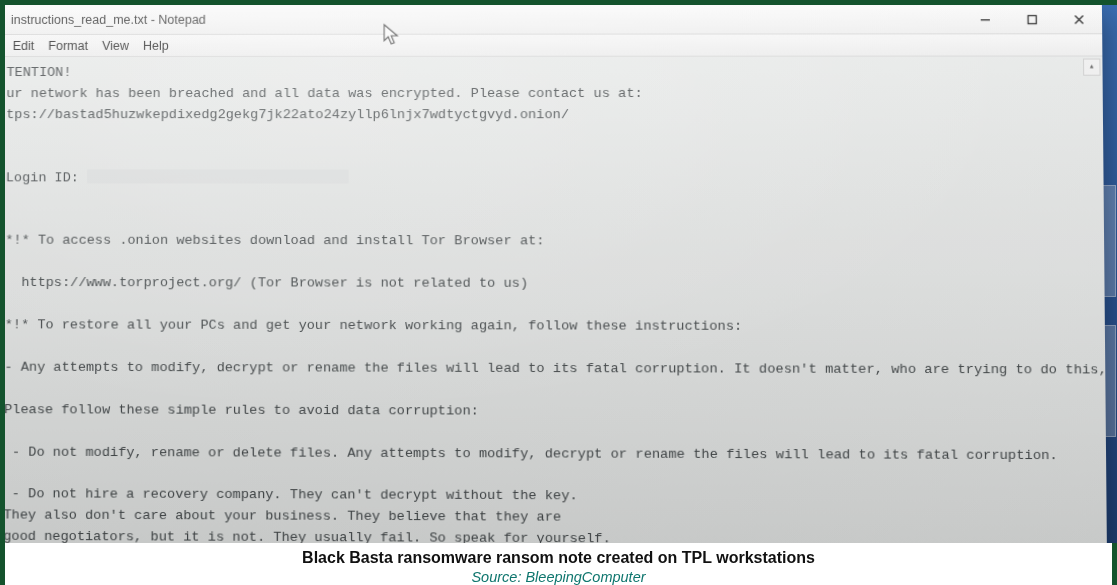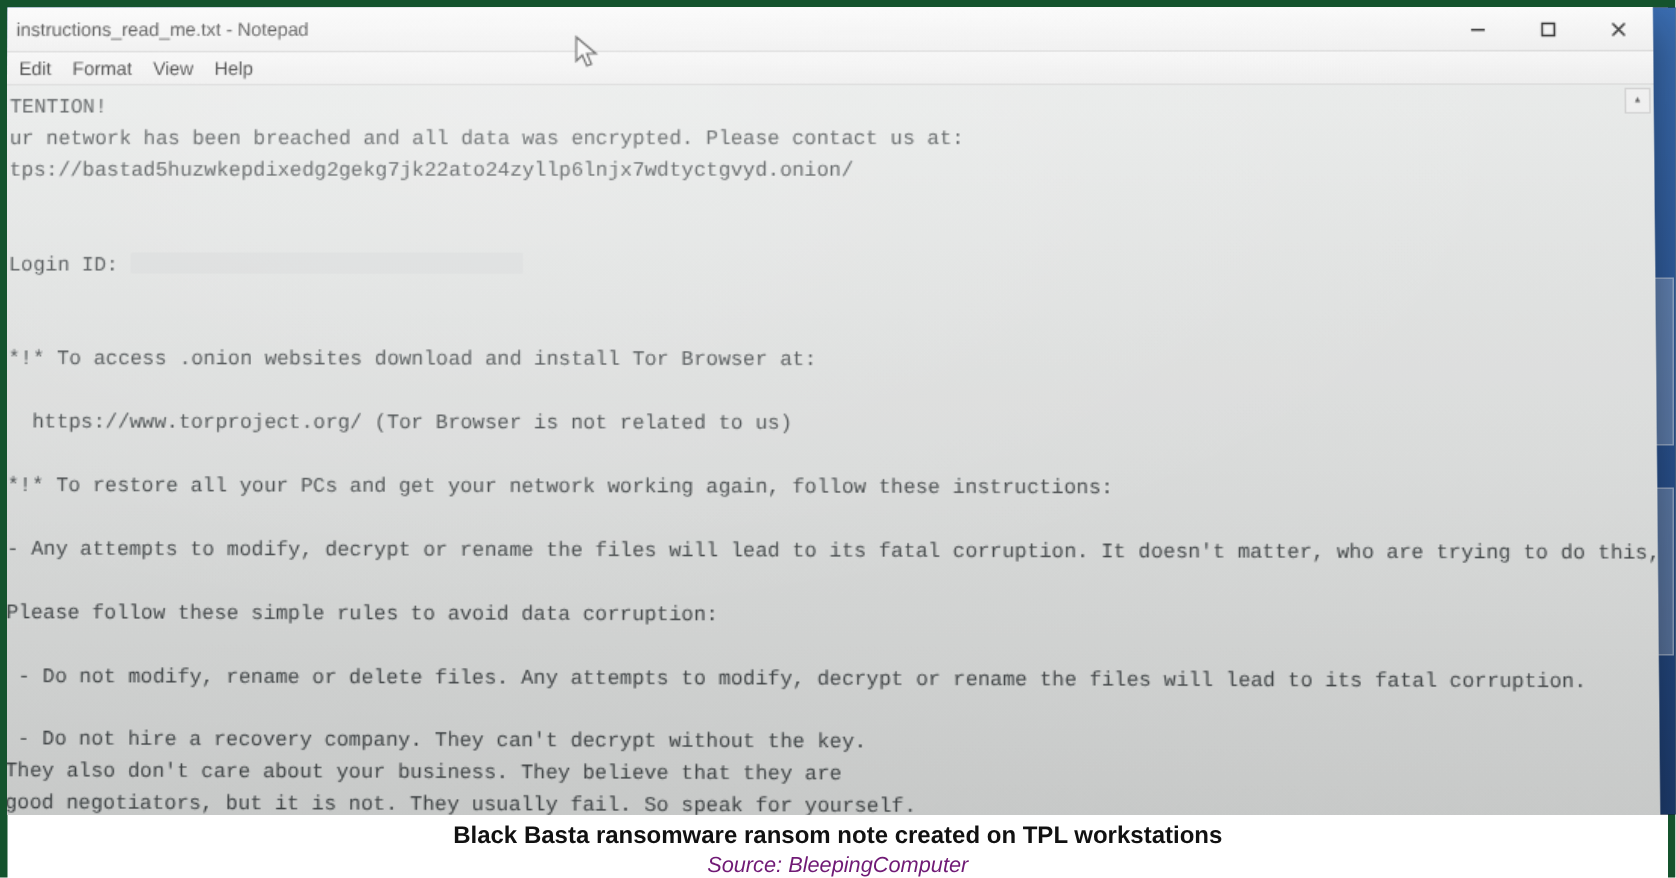--- a/index.html
+++ b/index.html
@@ -146,21 +146,21 @@
     padding: 6px 4px 2px;
   }
   .caption-title {
     font-weight: 700;
     font-size: 16px;
     color: #111;
   }
   .caption-src {
     font-style: italic;
     font-size: 14.5px;
-    color: #701a75;
+    color: #0f766e;
     margin-top: 2px;
   }
 </style>
 </head>
 <body>
 
 <figure class="article-figure">
   <div class="photo-wrap">
     <div class="desktop-strip"></div>
 

